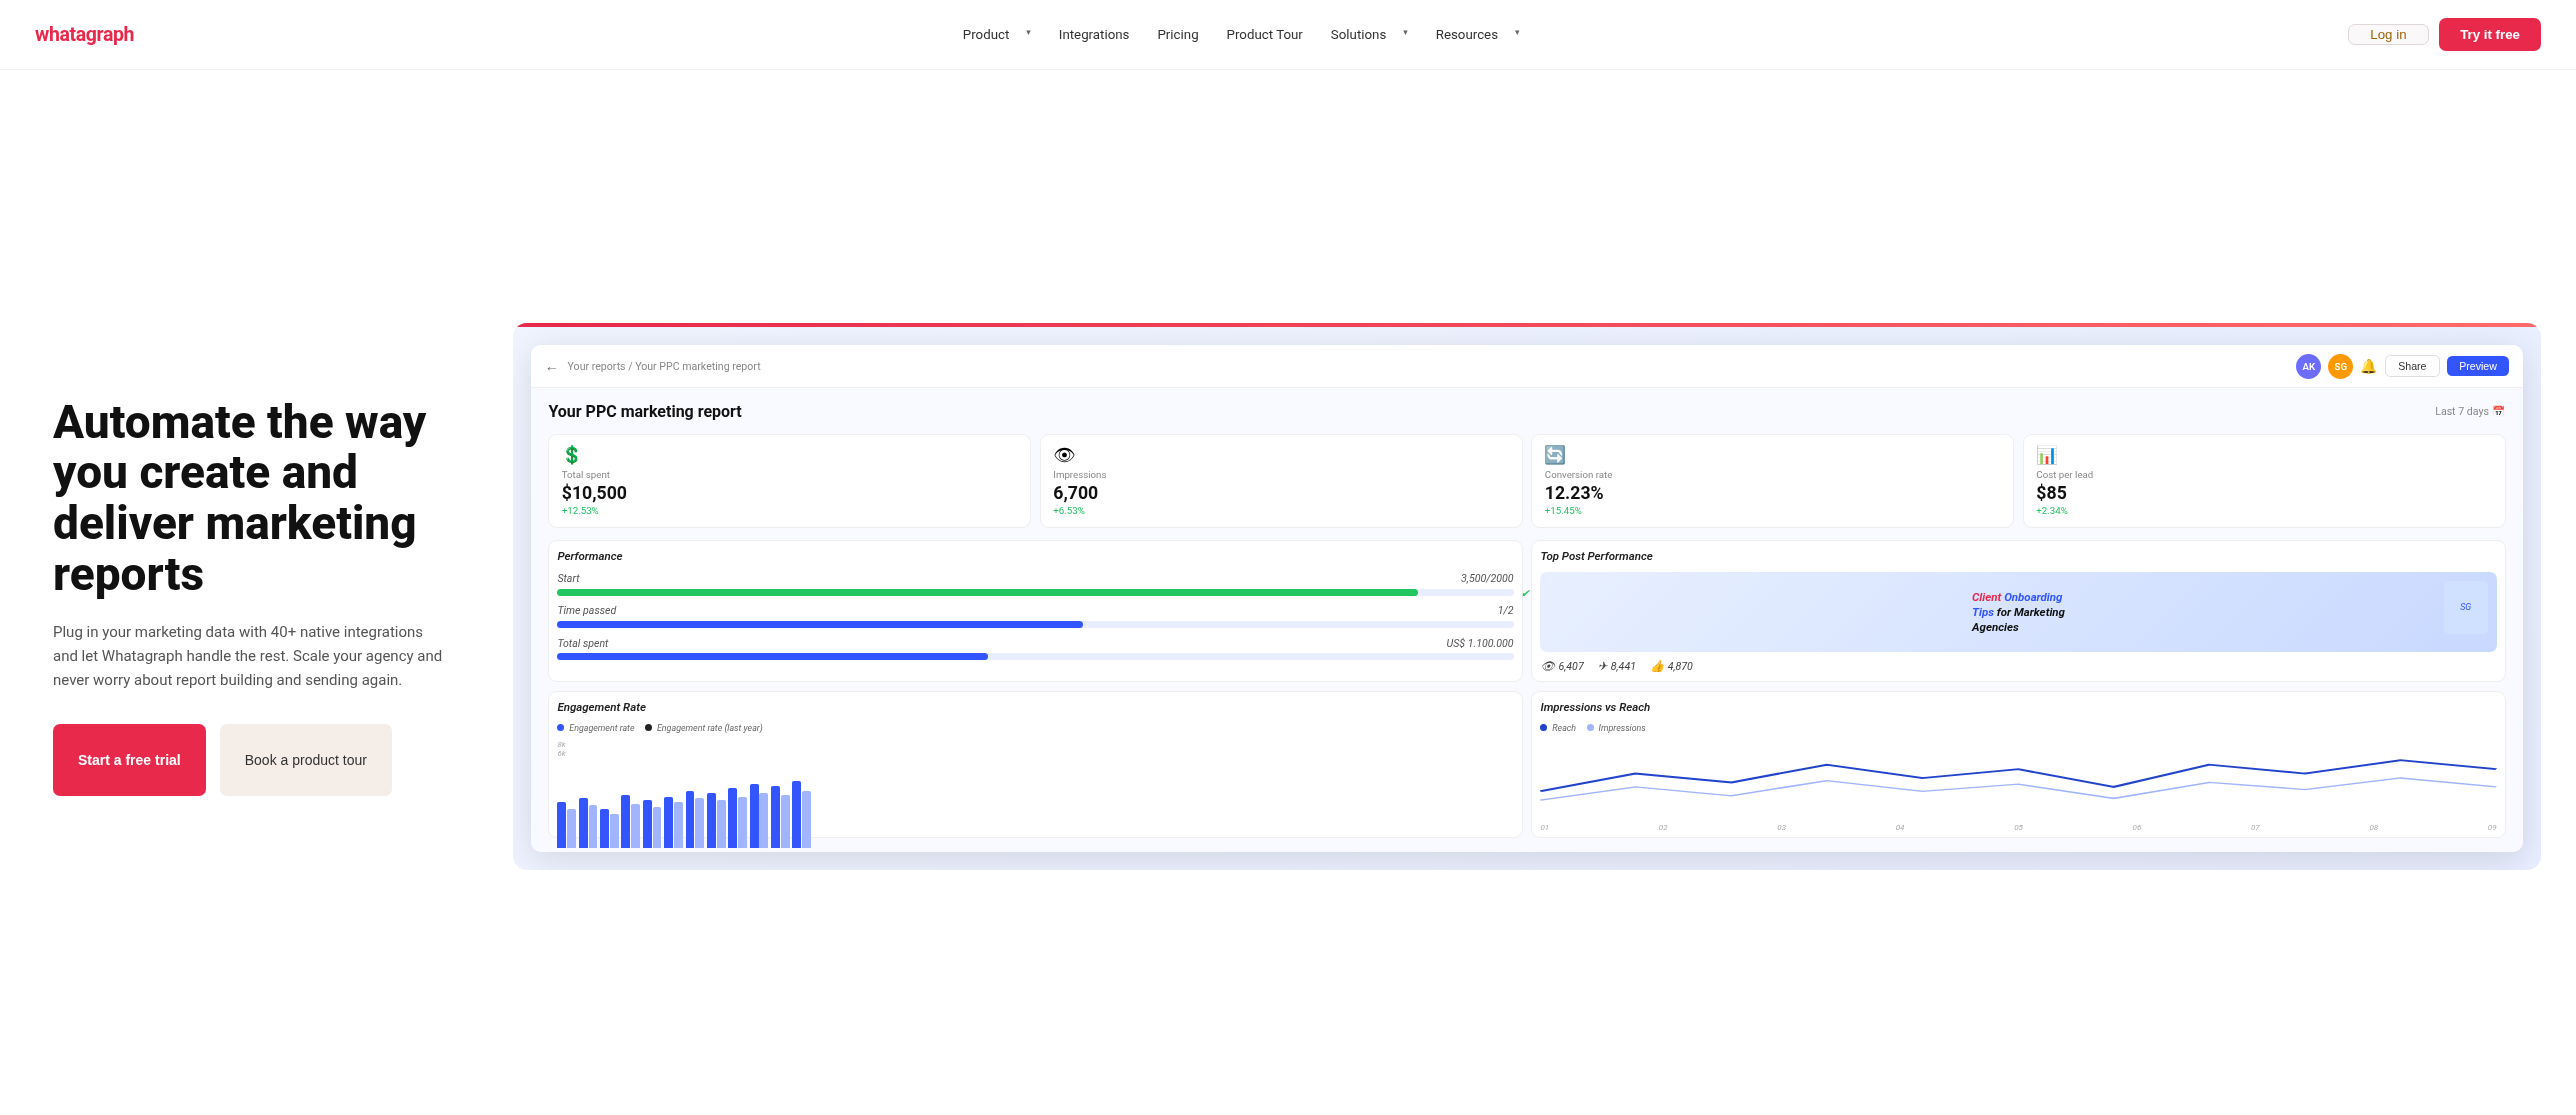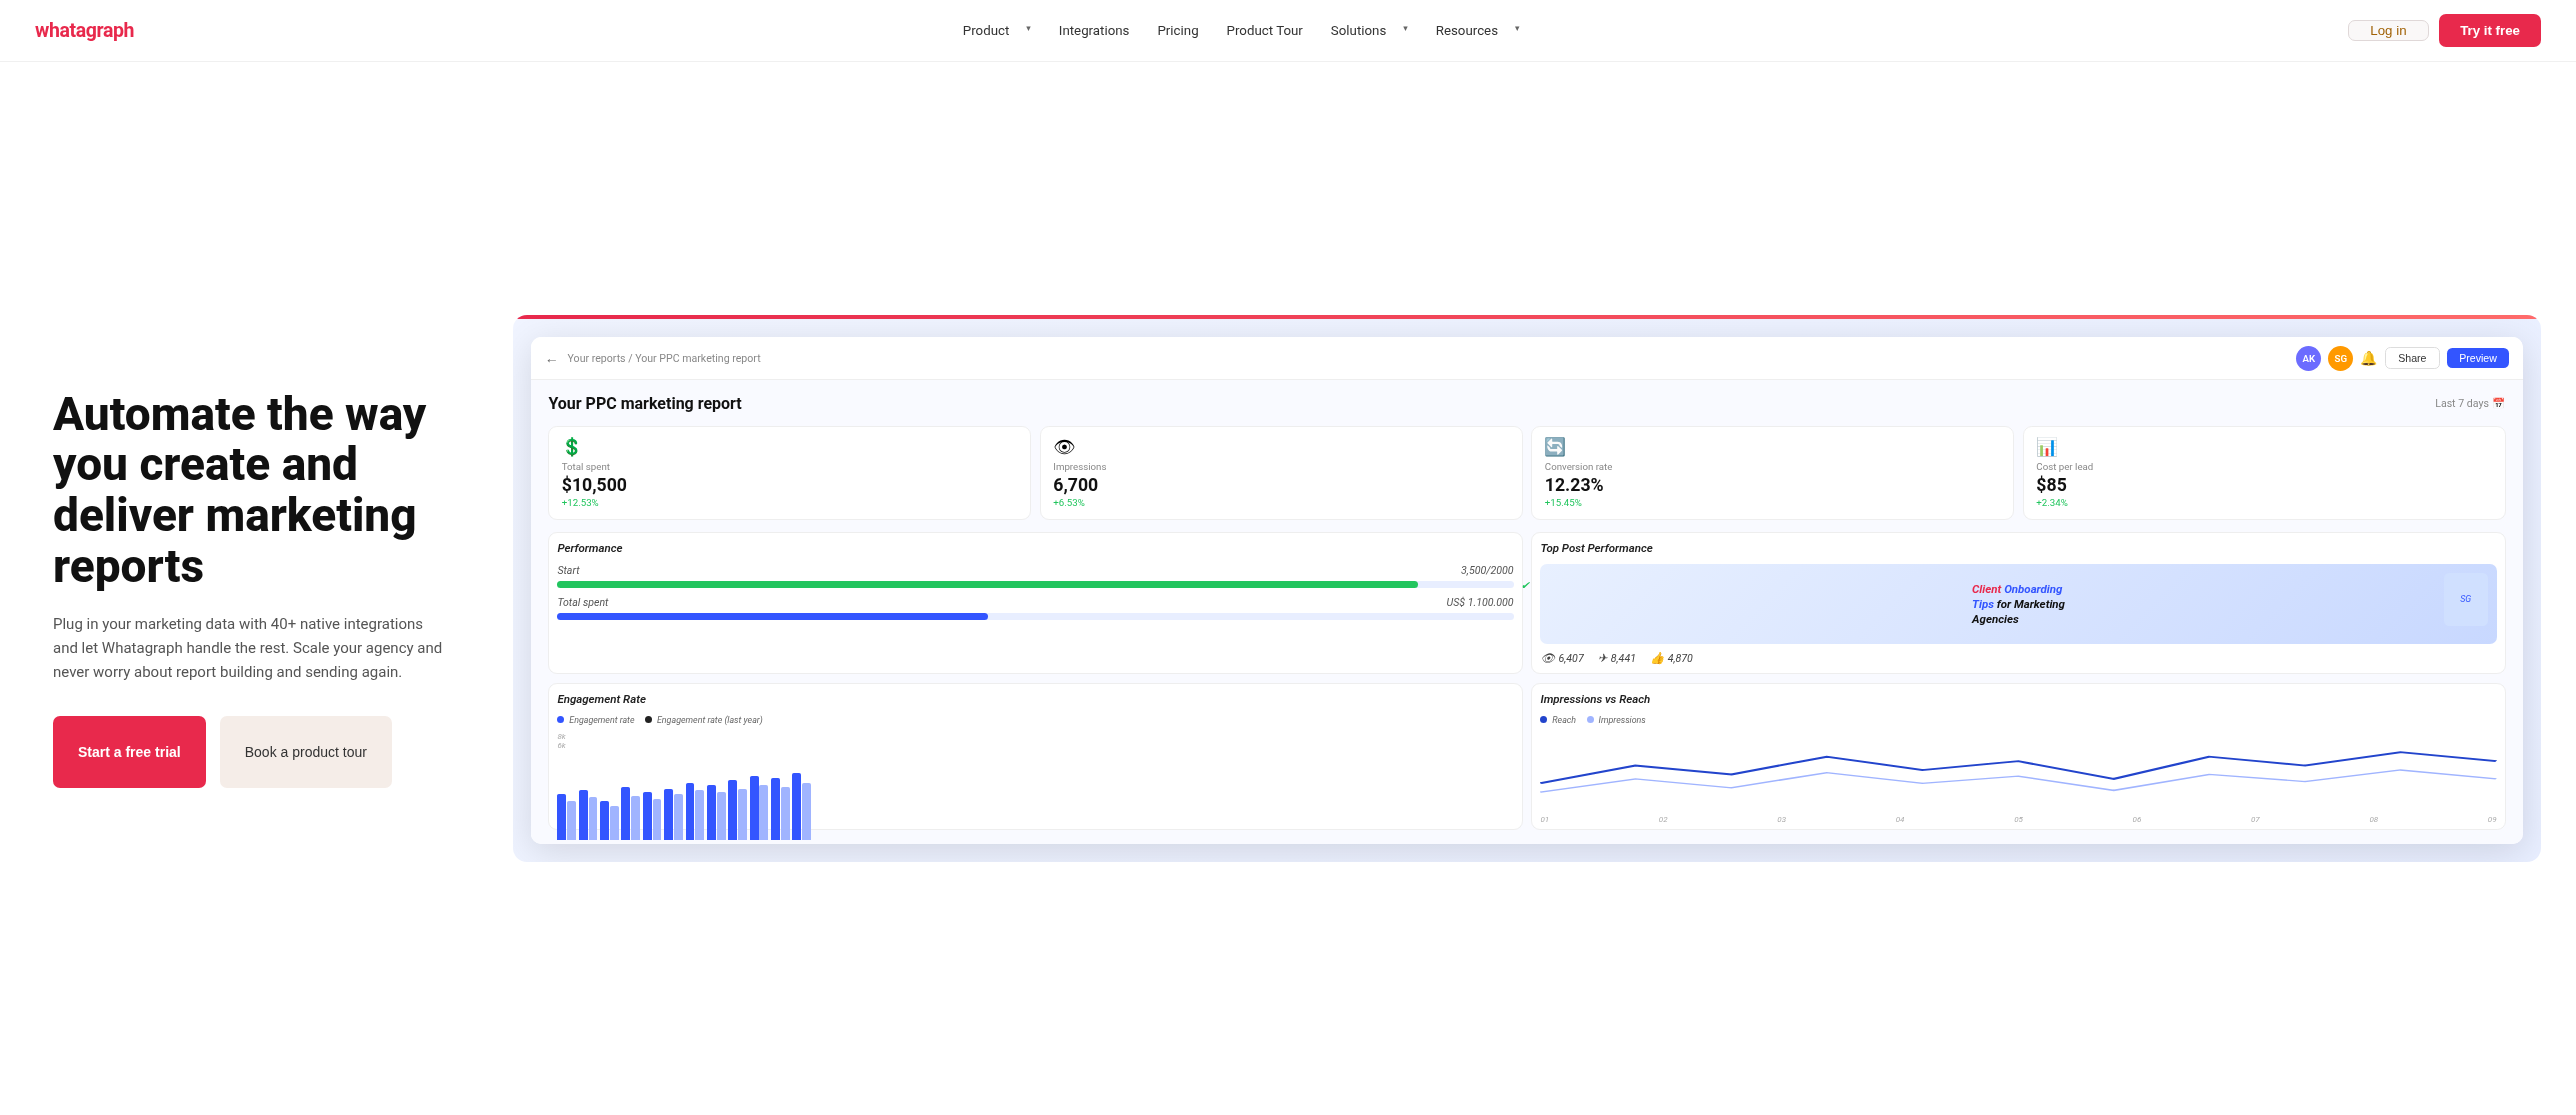--- a/index.html
+++ b/index.html
@@ -1,21 +1,21 @@
 <!DOCTYPE html>
 <html style="font-size:14px"><head>
   <meta charset="utf-8">
   <style>
     * { margin: 0; padding: 0; box-sizing: border-box; }
     body { font-family: -apple-system, BlinkMacSystemFont, 'Segoe UI', Roboto, sans-serif; background: #fff; overflow-x: hidden; }
 
     
     .navbar {
       display: flex; align-items: center; justify-content: space-between;
-      padding: 0 35px; height: 62px; border-bottom: 0.9px solid #f0f0f0;
+      padding: 0 35px; height: 70px; border-bottom: 0.9px solid #f0f0f0;
       position: sticky; top: 0; background: #fff; z-index: 100;
     }
     .nav-logo { color: #e8294c; font-size: 19.5px; font-weight: 700; letter-spacing: -0.4px; }
     .nav-links { display: flex; align-items: center; gap: 28px; }
     .nav-link { font-size: 13.3px; color: #333; cursor: pointer; display: flex; align-items: flex-start; gap: 17px; white-space: nowrap; }
     .chevron { font-size: 8.9px; color: #666; }
     .nav-actions { display: flex; align-items: center; gap: 10.6px; }
     .btn-login {
       padding: 2px 21px; border: 1.3px solid #e0d8d8; border-radius: 7px;
       background: #faf8f8; color: #a16207; font-size: 13.3px; cursor: pointer; font-weight: 500;
@@ -229,20 +229,29 @@
                 <span>Start</span>
                 <span>3,500/2000</span>
               </div>
               <div class="perf-bar-bg">
                 <div class="perf-bar bar-green" style="width:90%"></div>
                 <span class="perf-check">✔</span>
               </div>
             </div>
             <div class="perf-row">
               <div class="perf-label-row">
+                <span>Time passed</span>
+                <span>1/2</span>
+              </div>
+              <div class="perf-bar-bg">
+                <div class="perf-bar bar-blue" style="width:55%"></div>
+              </div>
+            </div>
+            <div class="perf-row">
+              <div class="perf-label-row">
                 <span>Total spent</span>
                 <span>US$ 1.100.000</span>
               </div>
               <div class="perf-bar-bg">
                 <div class="perf-bar bar-blue" style="width:45%"></div>
               </div>
             </div>
           </div>
 
           <div class="dash-panel">

